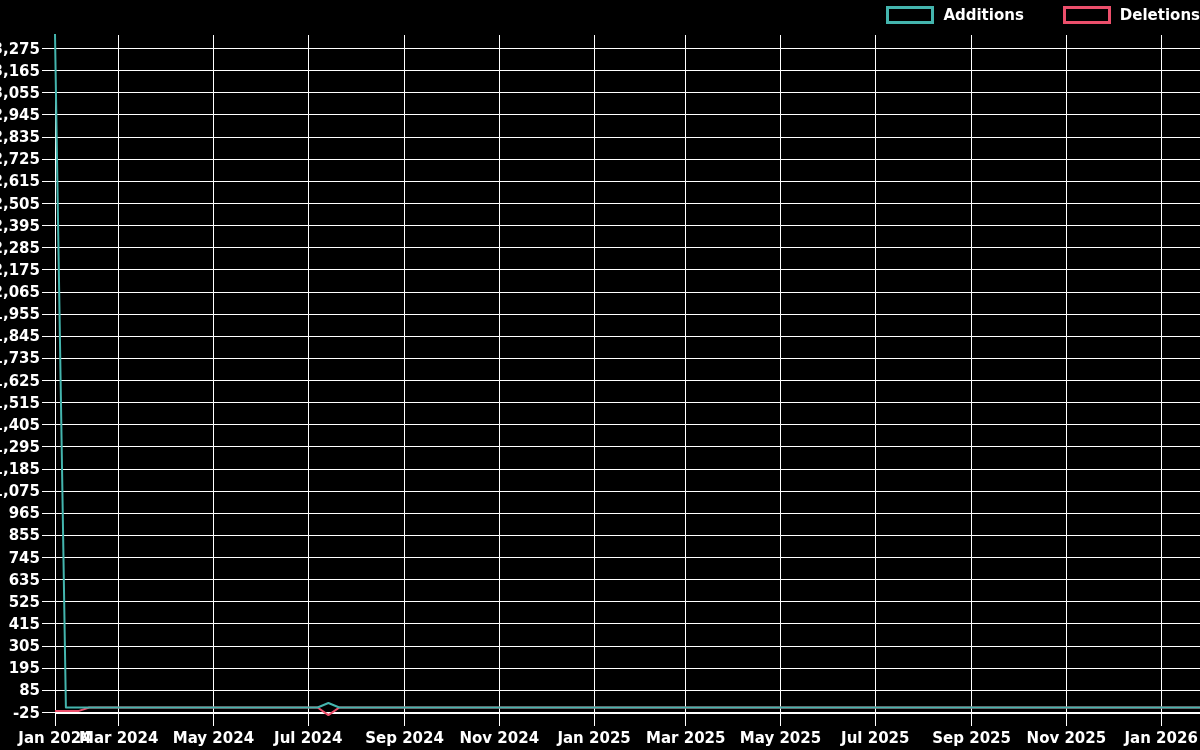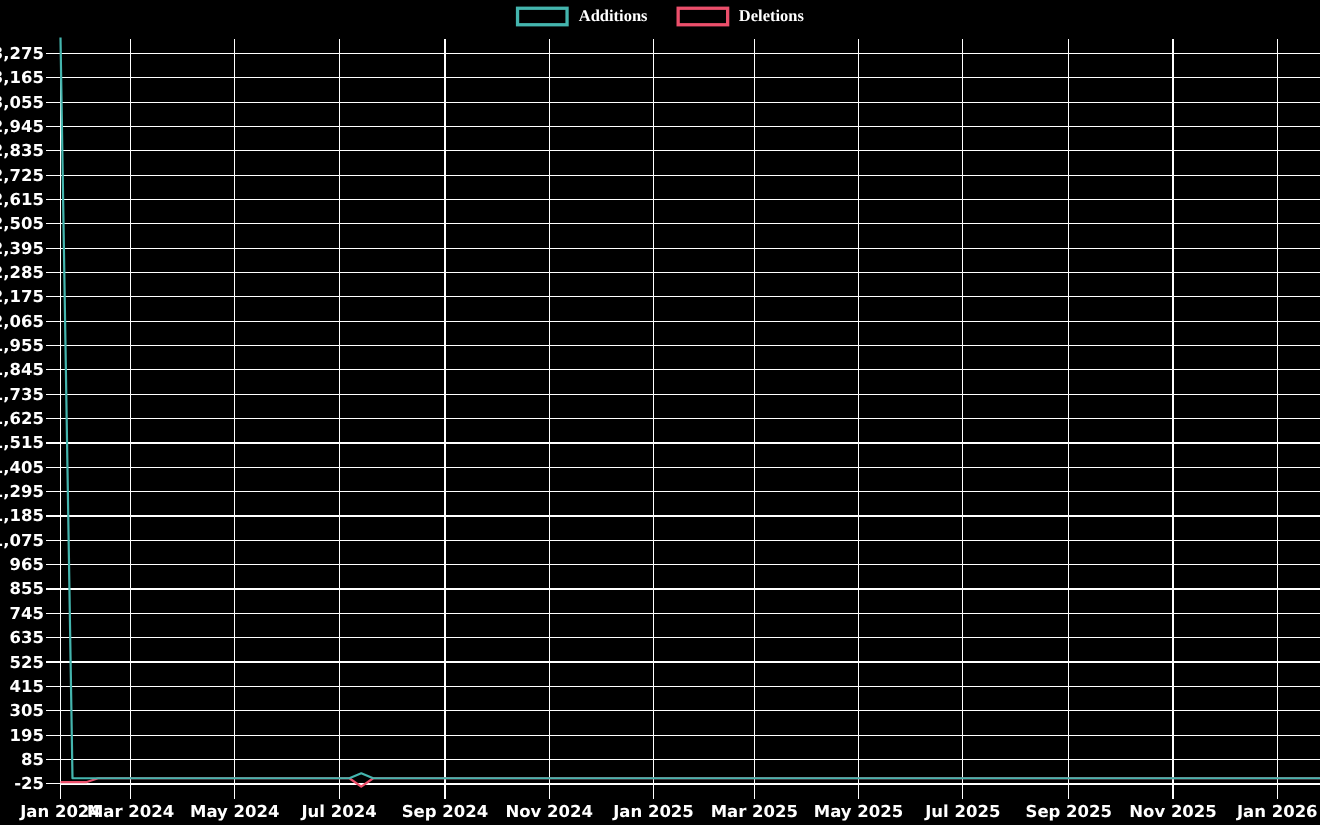--- a/index.html
+++ b/index.html
@@ -15,25 +15,24 @@
     fill: #ffffff;
     font-family: "DejaVu Sans", "Liberation Sans", sans-serif;
     font-weight: bold;
     font-size: 15px;
   }
   .legend {
     position: absolute;
     top: 6px; left: 0;
     width: 100%;
     display: flex;
-    justify-content: center;
+    justify-content: flex-end;
     align-items: center;
-    gap: 26px;
+    gap: 39px;
     z-index: 2;
-    font-family: Liberation Serif, serif;
   }
   .legend-item {
     display: flex;
     align-items: center;
     gap: 9px;
     cursor: pointer;
   }
   .legend-swatch {
     display: inline-block;
     width: 42px; height: 12px;

